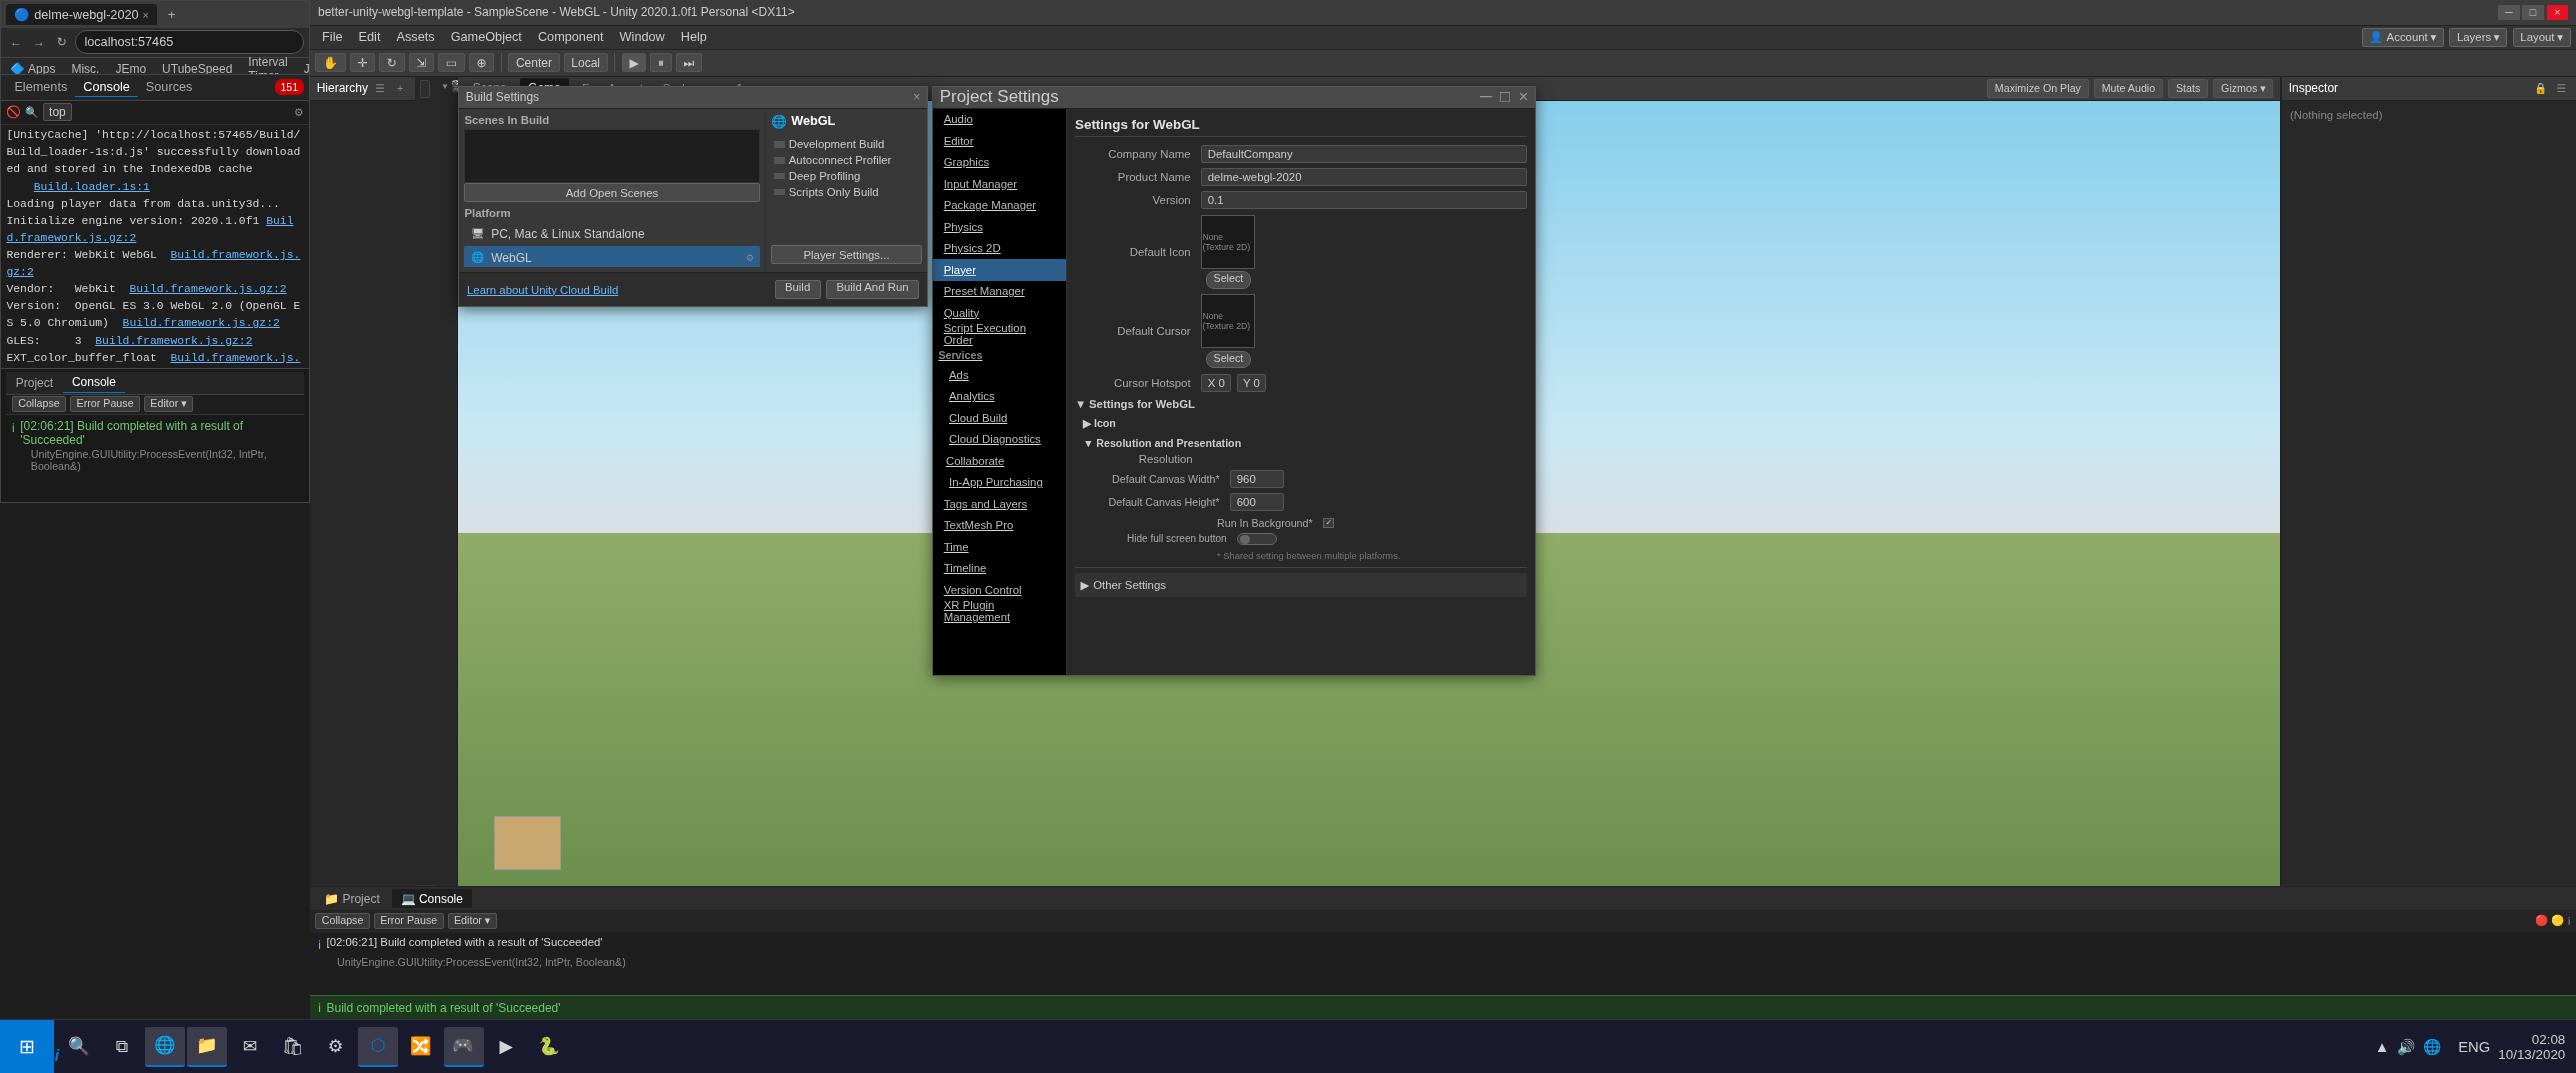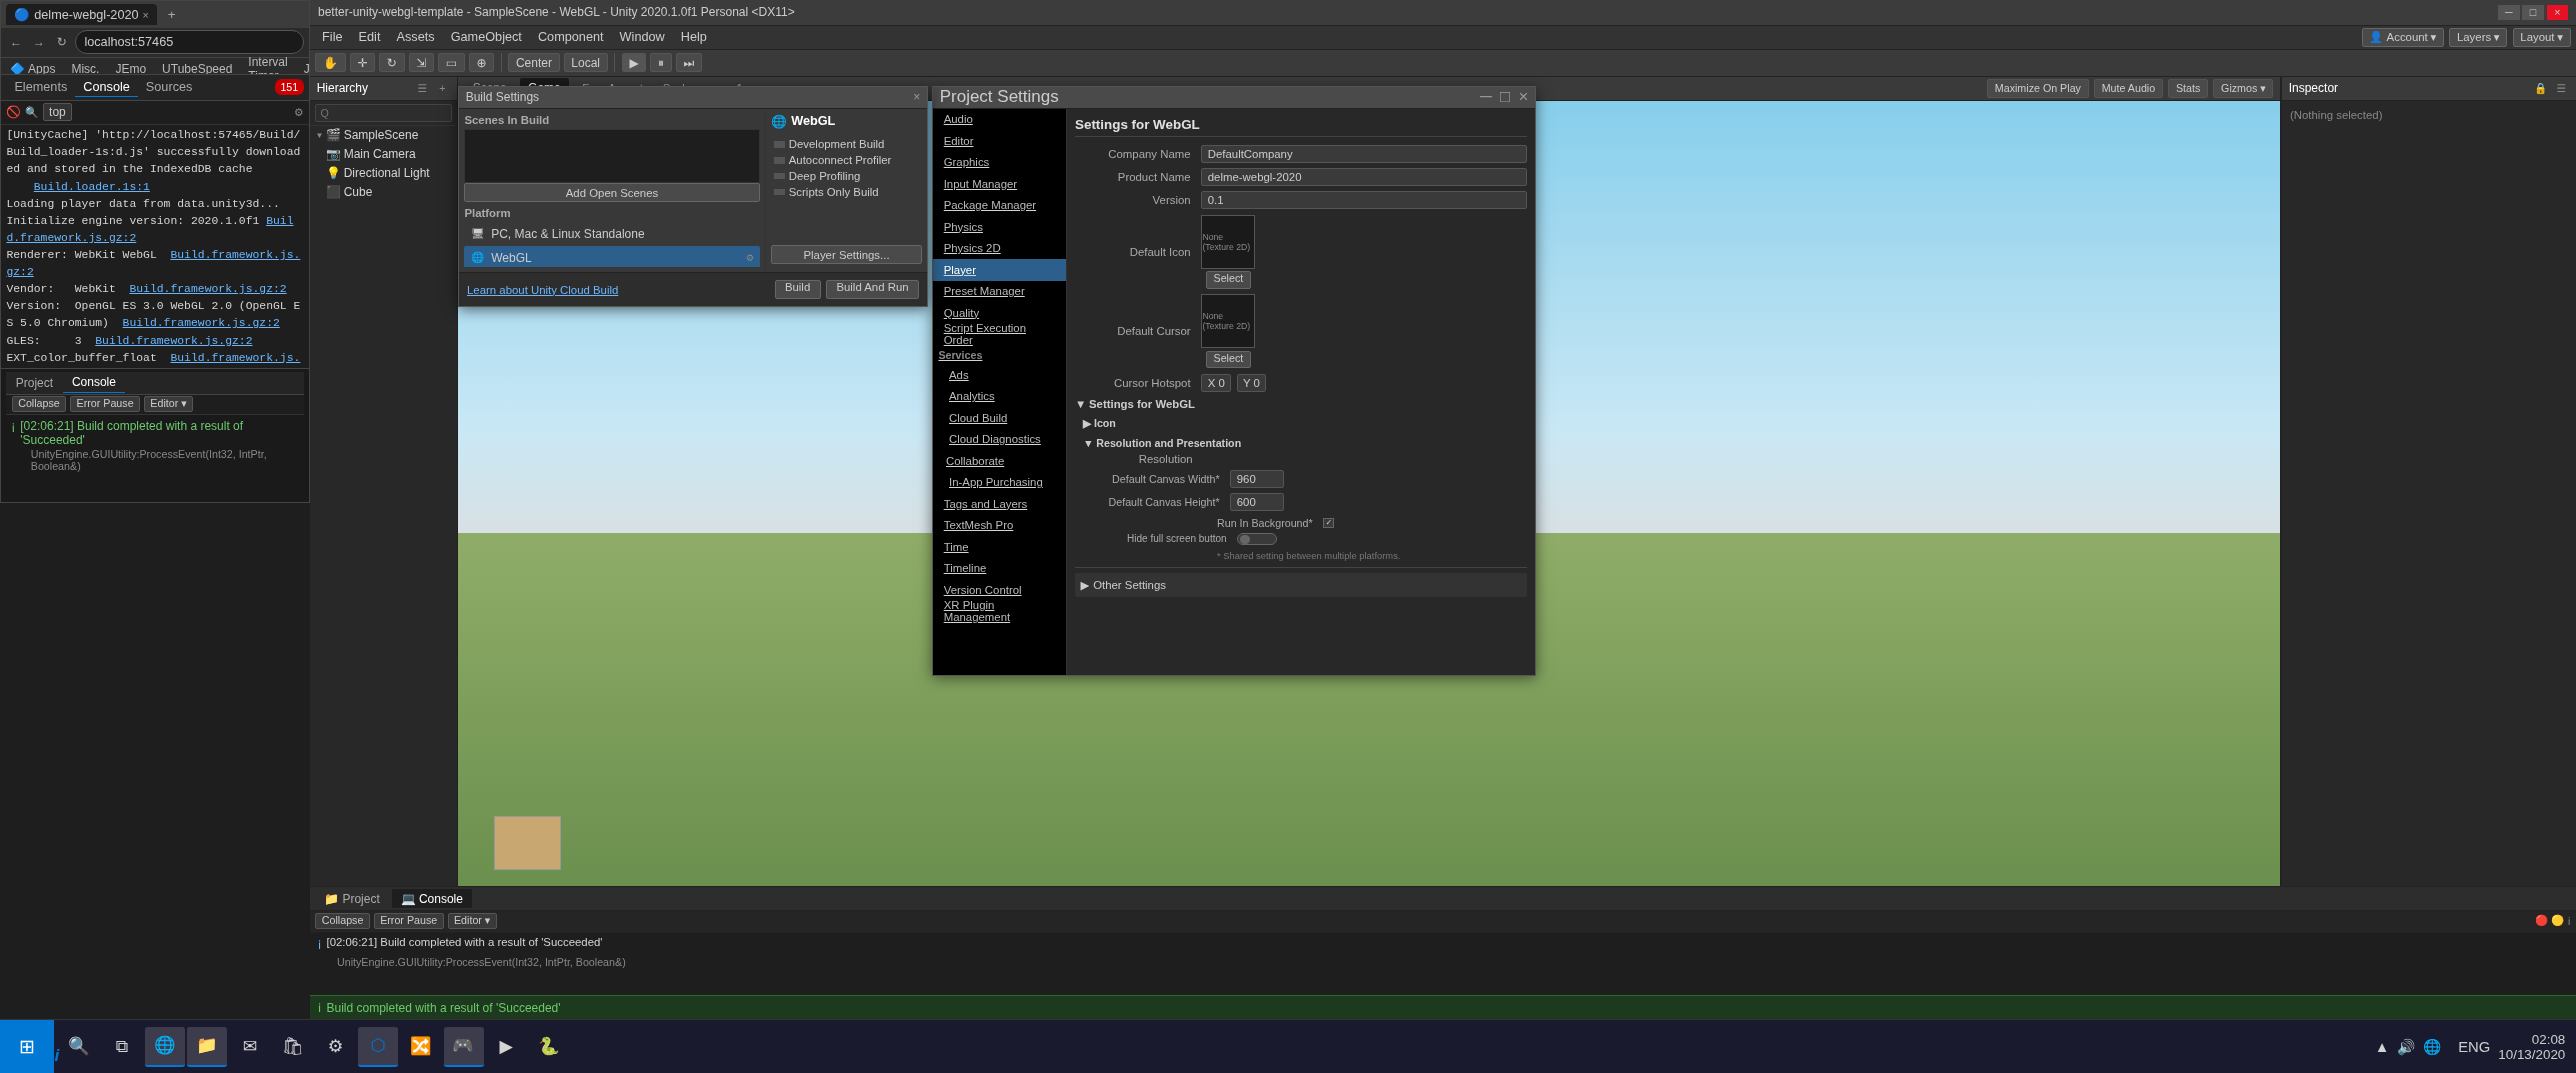--- a/index.html
+++ b/index.html
@@ -276,21 +276,20 @@
       flex: 1;
       display: flex;
       overflow: hidden;
     }
 
     
     #hierarchy-panel {
       width: 148px;
       background: #282828;
       display: flex;
-      flex-direction: column;
       border-right: 0.7px solid #222;
     }
     .panel-header {
       height: 24px;
       background: #3a3a3a;
       display: flex;
       align-items: center;
       padding: 0 6.7px;
       gap: 4px;
       border-bottom: 0.7px solid #222;
@@ -614,21 +613,21 @@
       border-radius: 2px;
       padding: 2px 5.4px;
       font-size: 11.4px;
       color: #ccc;
     }
     .ps-field-btn {
       height: 17.4px;
       padding: 0 6.7px;
       background: #4a4a4a;
       border: 0.7px solid #666;
-      border-radius: 2px;
+      border-radius: 8px;
       font-size: 10.7px;
       color: #ccc;
       cursor: pointer;
     }
     .ps-icon-area {
       width: 54px; height: 54px;
       background: #1a1a1a;
       border: 0.7px solid #555;
       display: flex; align-items: center; justify-content: center;
       font-size: 19px;

